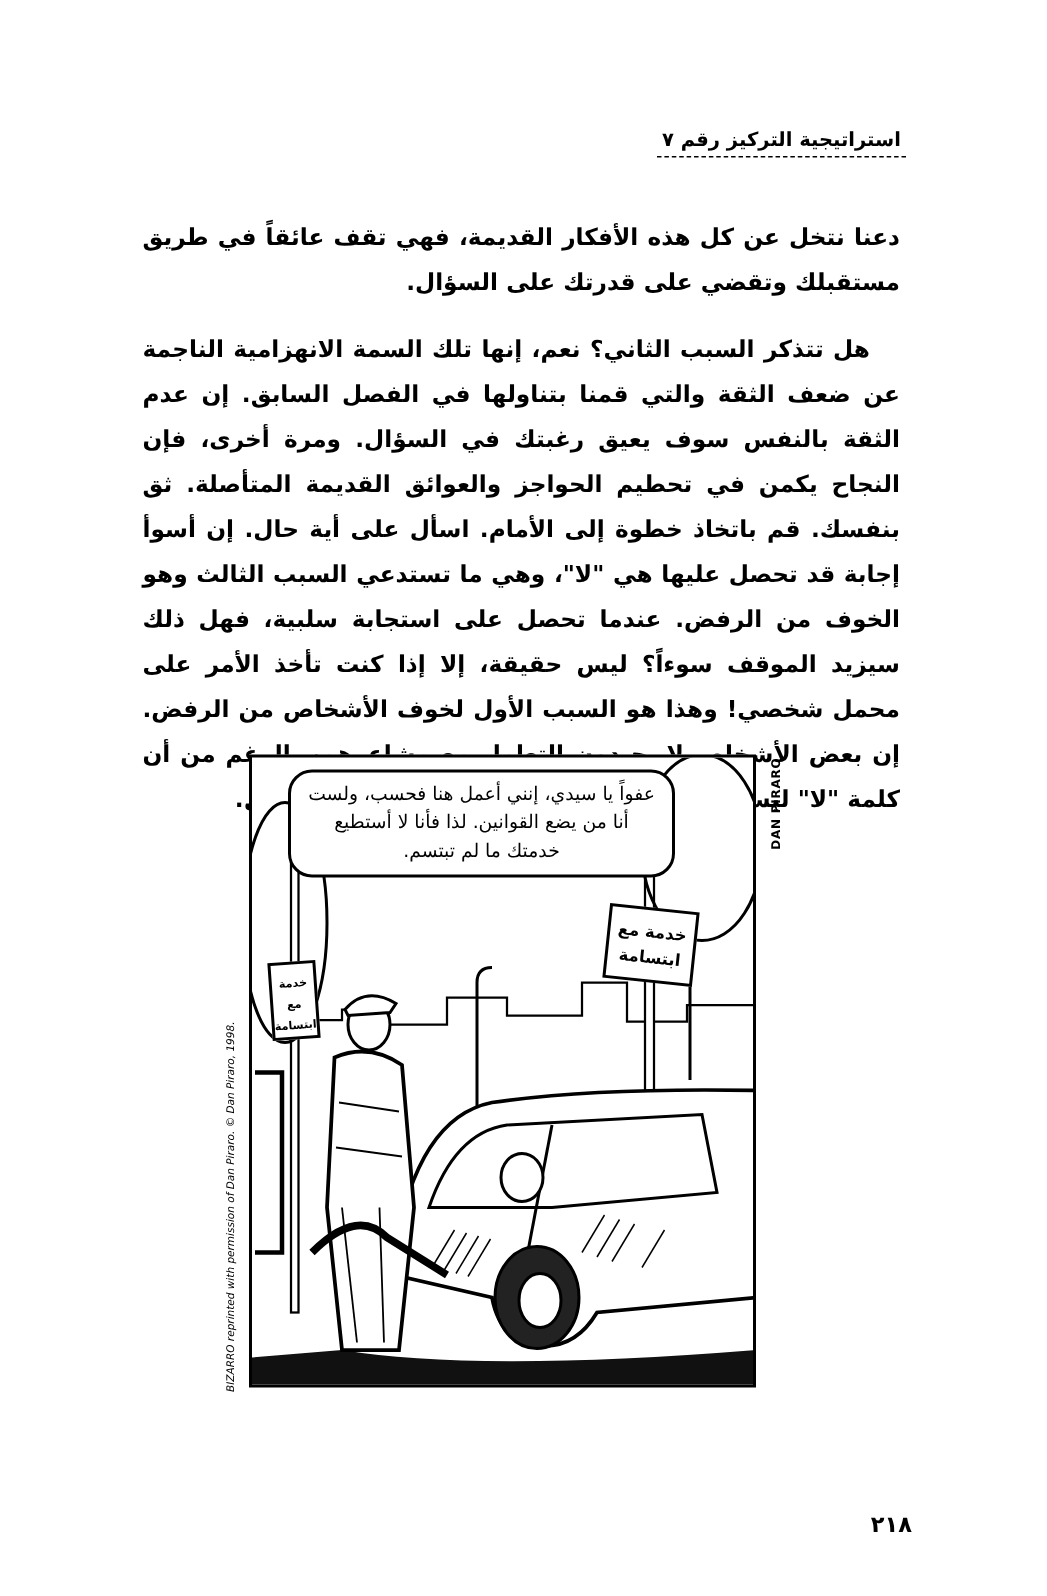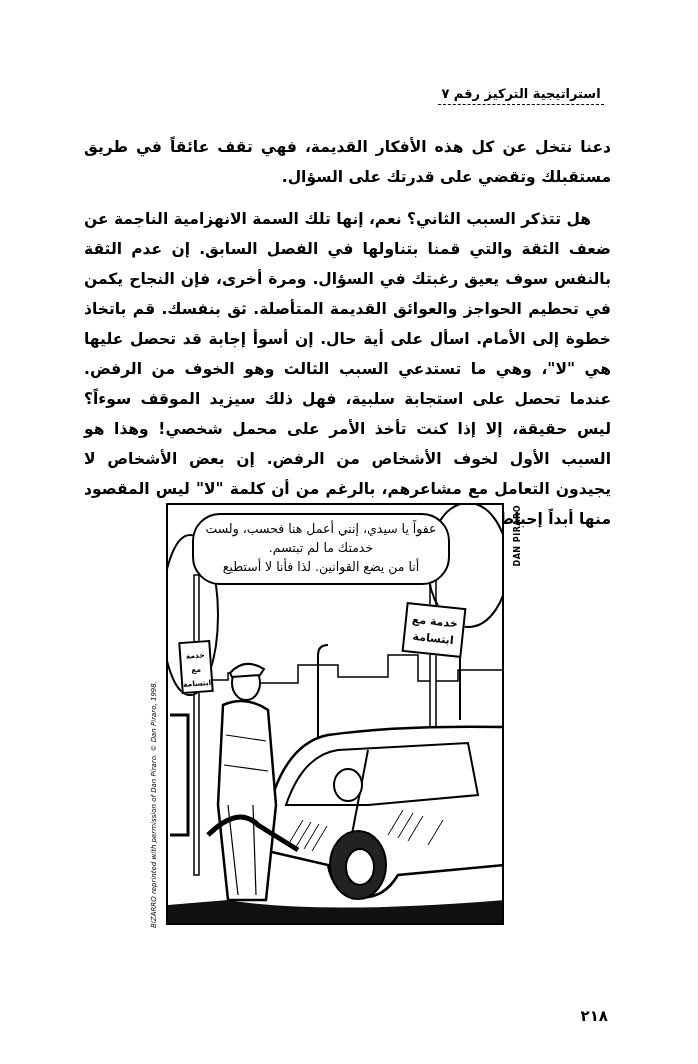--- a/index.html
+++ b/index.html
@@ -5,29 +5,29 @@
   html, body { margin: 0; padding: 0; background: #ffffff; }
   body { width: 698px; height: 1064px; position: relative; overflow: hidden;
          font-family: "DejaVu Sans", sans-serif; color: #000; }
   .header { position: absolute; left: 440px; top: 86px; width: 162px; text-align: center;
             font-size: 13px; font-weight: bold; direction: rtl; }
   .header-rule { position: absolute; left: 438px; top: 104px; width: 166px;
                  border-top: 1px dashed #000; }
   .body-text { position: absolute; left: 80px; top: 128px; width: 535px;
                direction: rtl; text-align: justify; font-size: 15.5px;
                font-weight: bold; line-height: 30px; }
-  .para { margin: 4px; text-align-last: right; }
+  .para { margin: 15px; text-align-last: right; }
   .para + .para { margin-top: 12px; }
   .para.indent { text-indent: 20px; }
 
   .cartoon { position: absolute; left: 166px; top: 503px; width: 338px; height: 422px;
              border: 2px solid #000; box-sizing: border-box; overflow: hidden; background:#fff; }
   .cartoon svg { position: absolute; left: 0; top: 0; }
   .bubble { position: absolute; left: 24px; top: 8px; width: 258px; height: 72px;
-            border: 2px solid #000; border-radius: 28px; background: #fff;
+            border: 2px solid #000; border-radius: 16px; background: #fff;
             direction: rtl; text-align: center; font-size: 12.5px; line-height: 19px;
             padding-top: 4px; box-sizing: border-box; }
   .sign-right { position: absolute; left: 236px; top: 100px; width: 60px; height: 50px;
                 border: 2px solid #000; background: #fff; transform: rotate(6deg);
                 direction: rtl; text-align: center; font-size: 11px; font-weight: bold;
                 line-height: 17px; padding-top: 6px; box-sizing: border-box; }
   .sign-left { position: absolute; left: 12px; top: 136px; width: 32px; height: 52px;
                border: 2px solid #000; background: #fff; transform: rotate(-4deg);
                direction: rtl; text-align: center; font-size: 7.5px; font-weight: bold;
                line-height: 14px; padding-top: 6px; box-sizing: border-box; }
@@ -100,22 +100,22 @@
         <line x1="56" y1="260" x2="100" y2="266"></line>
       <line x1="60" y1="300" x2="70" y2="390"></line>
         <line x1="85" y1="300" x2="88" y2="390"></line>
     </g>
 
     <path d="M40 330 Q70 300 90 320 L130 345" fill="none" stroke="#000" stroke-width="5"></path>
   </svg>
 
   <div class="bubble">
     <div>عفواً يا سيدي، إنني أعمل هنا فحسب، ولست</div>
+    <div>أنا من يضع القوانين. لذا فأنا لا أستطيع</div>
     <div>خدمتك ما لم تبتسم.</div>
-    <div>أنا من يضع القوانين. لذا فأنا لا أستطيع</div>
   </div>
 
   <div class="sign-right">
     <div>خدمة مع</div>
     <div>ابتسامة</div>
   </div>
 
   <div class="sign-left">
     <div>خدمة مع</div>
     <div>ابتسامة</div>

